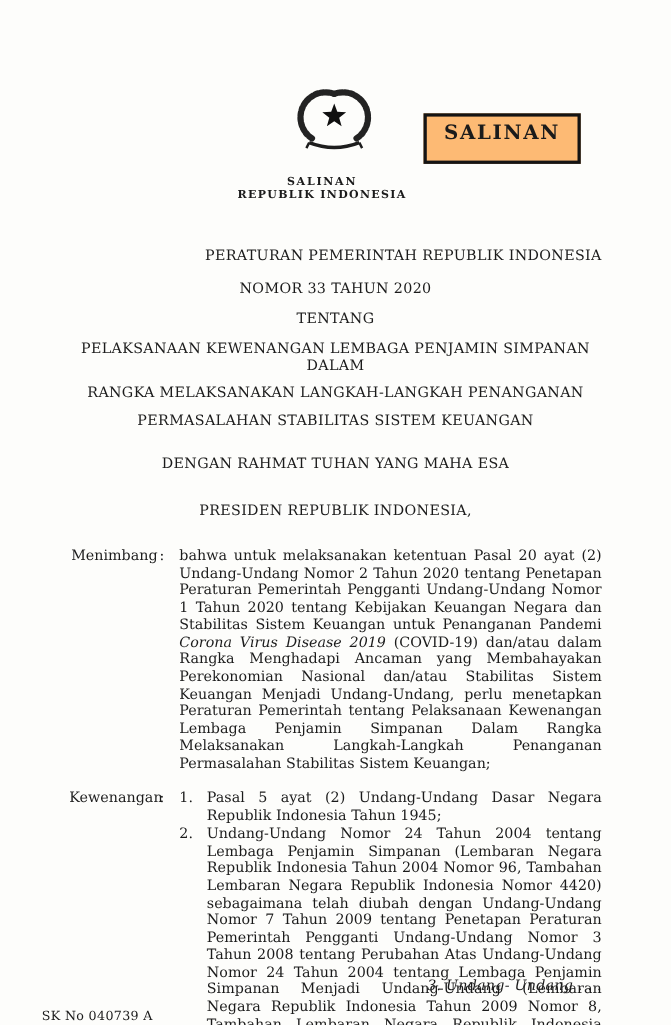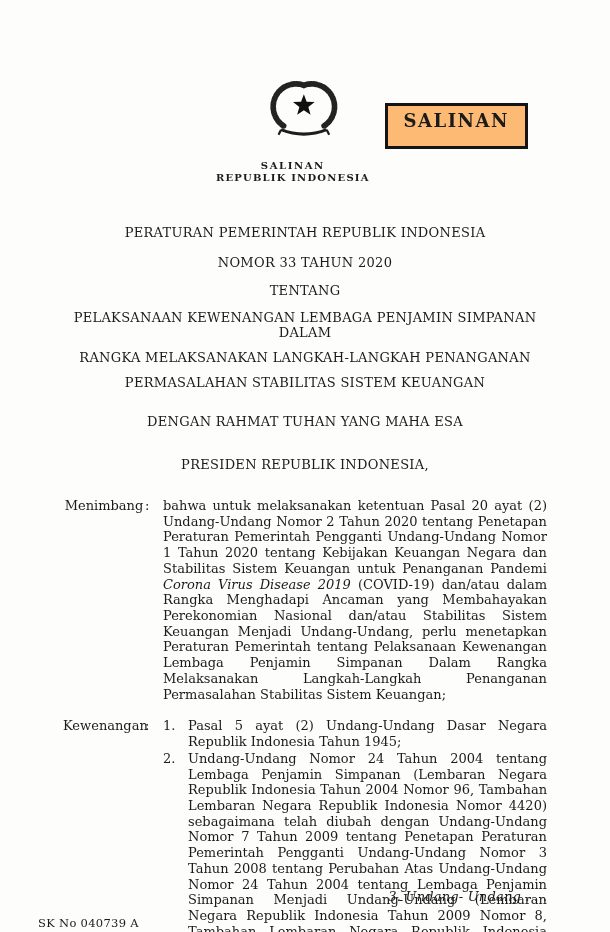--- a/index.html
+++ b/index.html
@@ -33,21 +33,21 @@
     text-align:center;
   }
   .letterhead .lh1 { font-size:10px; font-weight:bold; letter-spacing:1.6px; }
   .letterhead .lh2 { font-size:10px; font-weight:bold; letter-spacing:1.2px; margin-top:1px; }
 
   
   .content {
     position:absolute; top:225px; left:63px; right:63px;
   }
   .tcenter { text-align:center; font-size:13px; letter-spacing:0.3px; }
-  .t1 { margin-bottom:15px; }
+  .t1 { margin-bottom:15px;text-align:right; }
   .t2 { margin-bottom:13px; }
   .t3 { margin-bottom:12px; }
   .t4 { margin-bottom:10px; }
   .t5 { margin-bottom:10px; }
   .t6 { margin-bottom:24px; }
   .rahmat { margin-bottom:28px; }
   .presrep { margin-bottom:26px; }
 
   .clause { display:flex; align-items:flex-start; font-size:13px; line-height:1.21; }
   .clause + .clause { margin-top:16px; }

